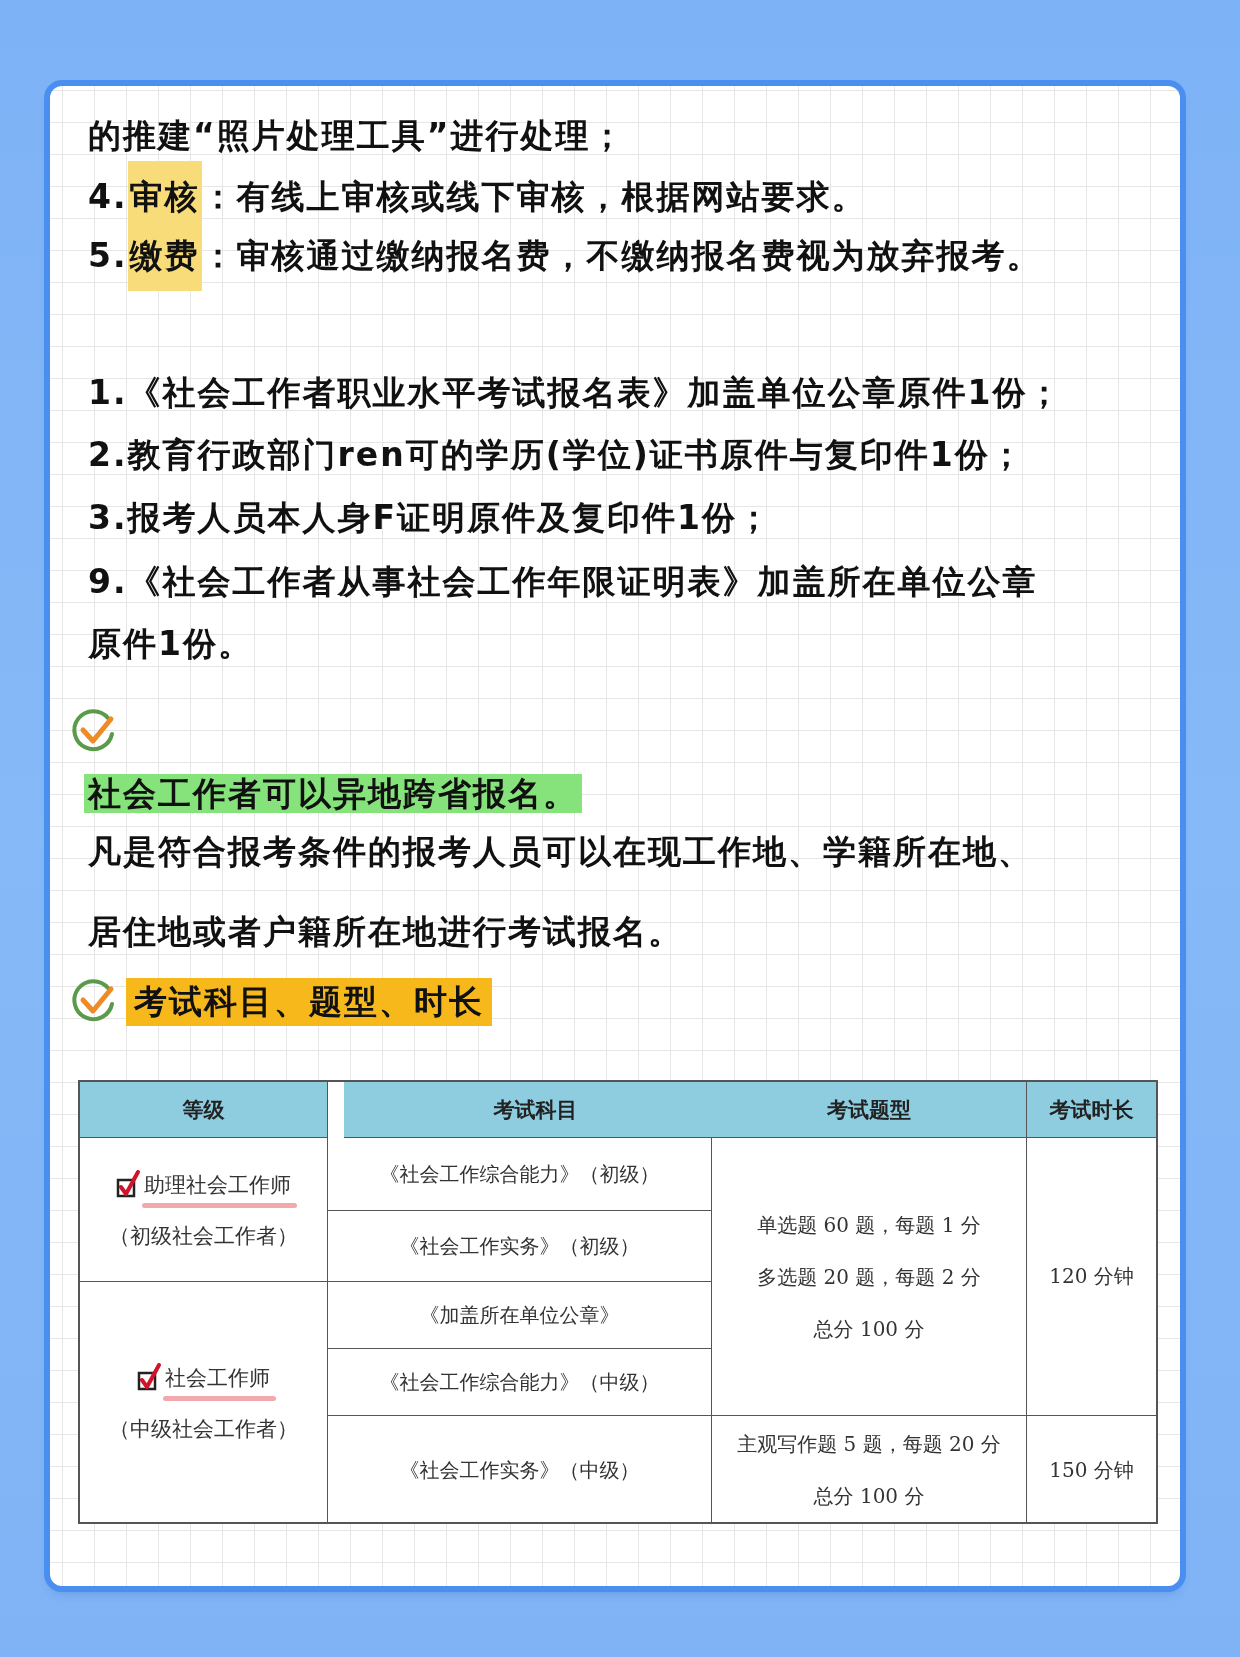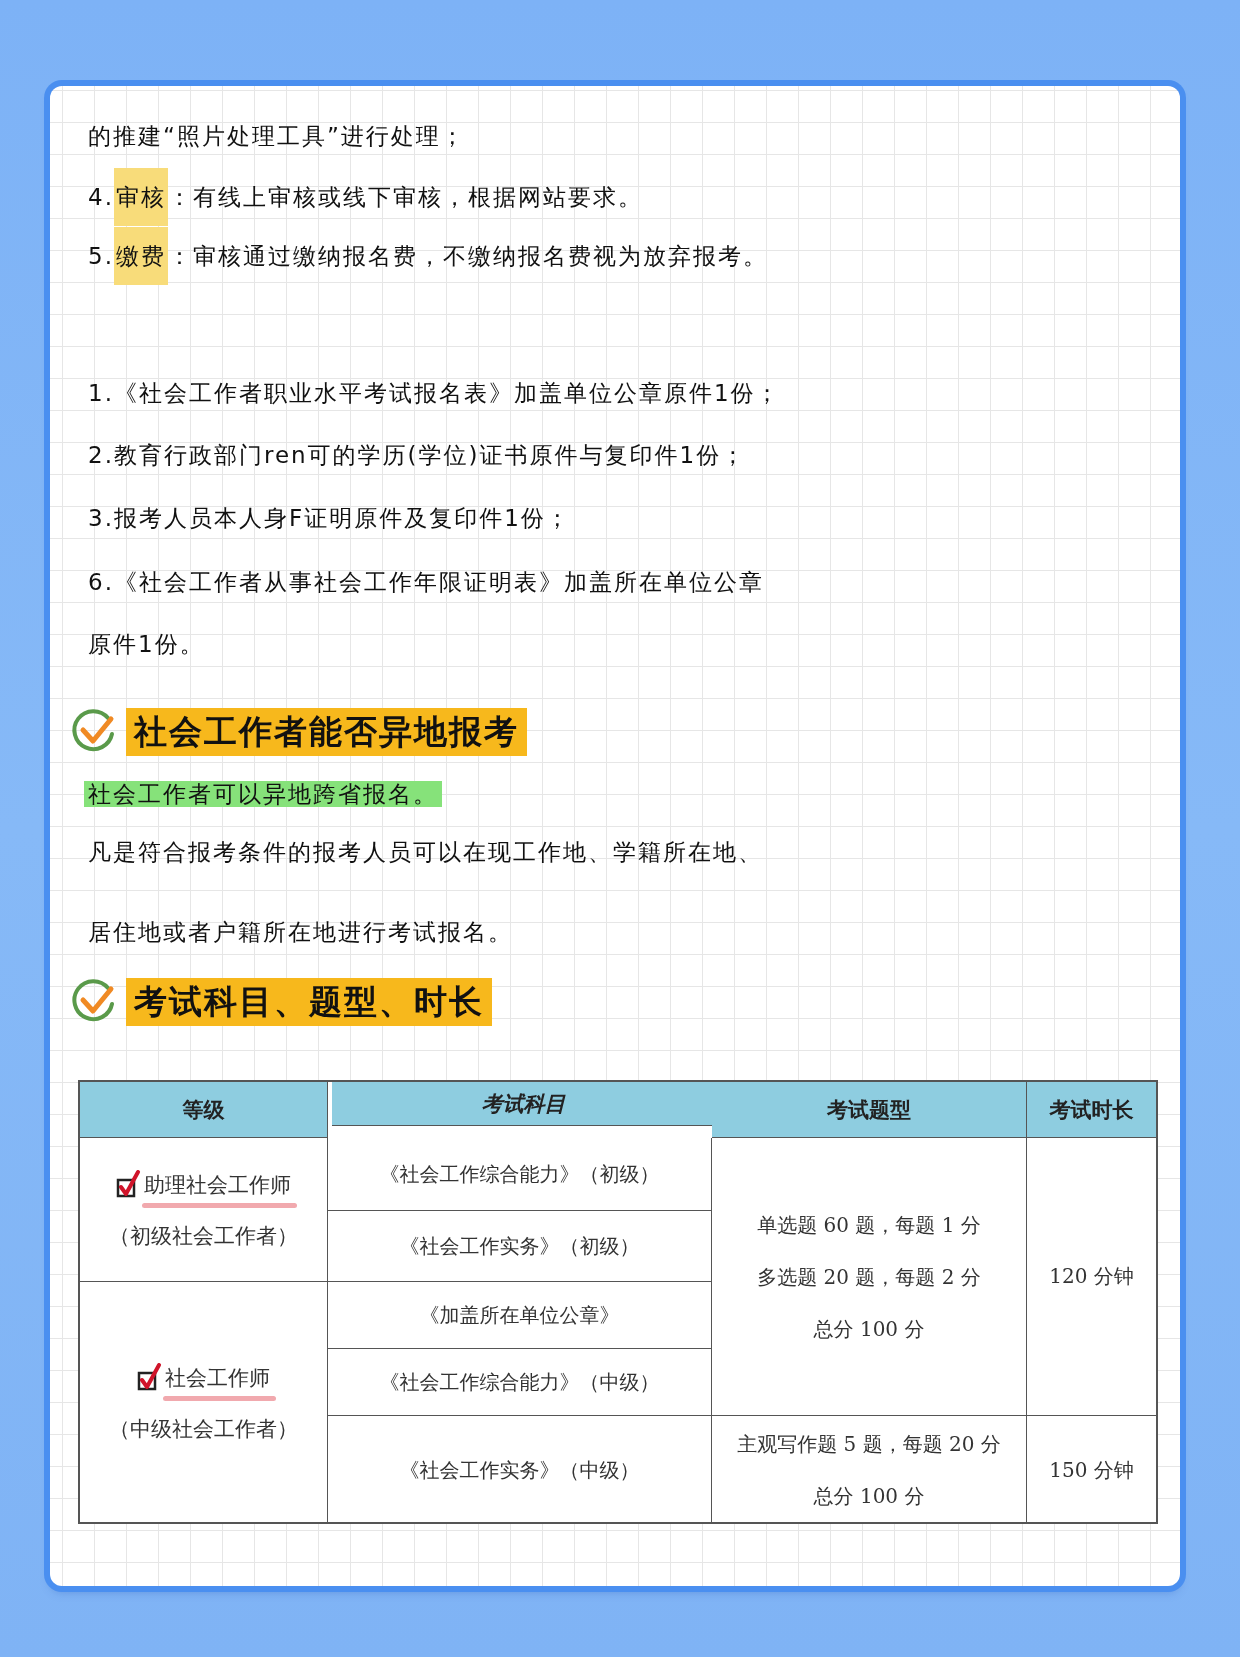--- a/index.html
+++ b/index.html
@@ -18,22 +18,22 @@
       linear-gradient(to right, #e6e6e6 1px, transparent 1px),
       linear-gradient(to bottom, #e6e6e6 1px, transparent 1px);
     background-size: 32px 32px;
     background-position: 12px 4px;
     border-radius: 12px;
     box-shadow: 0 0 0 6px #4a8ff0, 0 6px 10px rgba(40,90,180,0.35);
   }
   .line {
     position: absolute;
     left: 38px;
-    font-size: 23px;
-    font-weight: normal;
+    font-size: 33px;
+    font-weight: bold;
     color: #111;
     letter-spacing: 2px;
     white-space: nowrap;
     line-height: 44px;
   }
   .hl-yellow { background: #f8dc7a; padding: 16px 2px; }
   .hl-green { background: #86e27a; padding: 0 4px; }
   .section {
     position: absolute;
     left: 20px;
@@ -91,48 +91,47 @@
   <div class="line" style="top:89px;">
     <span>4.</span><span class="hl-yellow">审核</span><span>：有线上审核或线下审核，根据网站要求。</span>
   </div>
   <div class="line" style="top:148px;">
     <span>5.</span><span class="hl-yellow">缴费</span><span>：审核通过缴纳报名费，不缴纳报名费视为放弃报考。</span>
   </div>
 
   <div class="line" style="top:285px;">1.《社会工作者职业水平考试报名表》加盖单位公章原件1份；</div>
   <div class="line" style="top:347px;">2.教育行政部门ren可的学历(学位)证书原件与复印件1份；</div>
   <div class="line" style="top:410px;">3.报考人员本人身F证明原件及复印件1份；</div>
-  <div class="line" style="top:474px;">6.《社会工作者从事社会工作年限证明表》加盖所在单位公章</div>
+  <div class="line" style="top:474px;">9.《社会工作者从事社会工作年限证明表》加盖所在单位公章</div>
   <div class="line" style="top:536px;">原件1份。</div>
 
   <div class="section" style="top:620px;">
     <svg class="check-icon" viewBox="0 0 48 48">
       <path d="M38 10 A19 19 0 1 0 42 26" fill="none" stroke="#5a9a4a" stroke-width="4" stroke-linecap="round"></path>
       <path d="M13 22 L23 33 L41 11" fill="none" stroke="#f08a24" stroke-width="5" stroke-linecap="round" stroke-linejoin="round"></path>
     </svg>
-    <span class="section-title">社会工作者能否异地报考</span>
   </div>
   <div class="line" style="top:686px; left:34px;">
     <span class="hl-green">社会工作者可以异地跨省报名。</span>
   </div>
   <div class="line" style="top:744px;">凡是符合报考条件的报考人员可以在现工作地、学籍所在地、</div>
   <div class="line" style="top:806px;margin-top:18px;">居住地或者户籍所在地进行考试报名。</div>
 
   <div class="section" style="top:890px;">
     <svg class="check-icon" viewBox="0 0 48 48">
       <path d="M38 10 A19 19 0 1 0 42 26" fill="none" stroke="#5a9a4a" stroke-width="4" stroke-linecap="round"></path>
       <path d="M13 22 L23 33 L41 11" fill="none" stroke="#f08a24" stroke-width="5" stroke-linecap="round" stroke-linejoin="round"></path>
     </svg>
     <span class="section-title">考试科目、题型、时长</span>
   </div>
 
   <div class="tbl">
 
     <div class="cell hdr" style="left:0; top:0; width:248px; height:56px;">等级</div>
-    <div class="cell hdr" style="left:252px; top:0; width:384px; height:44px;font-style:italic;">考试科目</div>
+    <div class="cell hdr" style="left:264px; top:0; width:384px; height:56px;">考试科目</div>
     <div class="cell hdr" style="left:632px; top:0; width:315px; height:56px;">考试题型</div>
     <div class="cell hdr" style="left:947px; top:0; width:129px; height:56px; border-right:none;">考试时长</div>
 
     <div class="cell" style="left:0; top:56px; width:248px; height:144px;">
       <span class="level-name">
         <svg class="checkbox-icon" viewBox="0 0 26 30">
           <rect x="2" y="10" width="16" height="16" fill="none" stroke="#222" stroke-width="2.5"></rect>
           <path d="M5 17 L10 24 L22 2" fill="none" stroke="#d0142a" stroke-width="4" stroke-linecap="round" stroke-linejoin="round"></path>
         </svg>
         <span>助理社会工作师</span>

